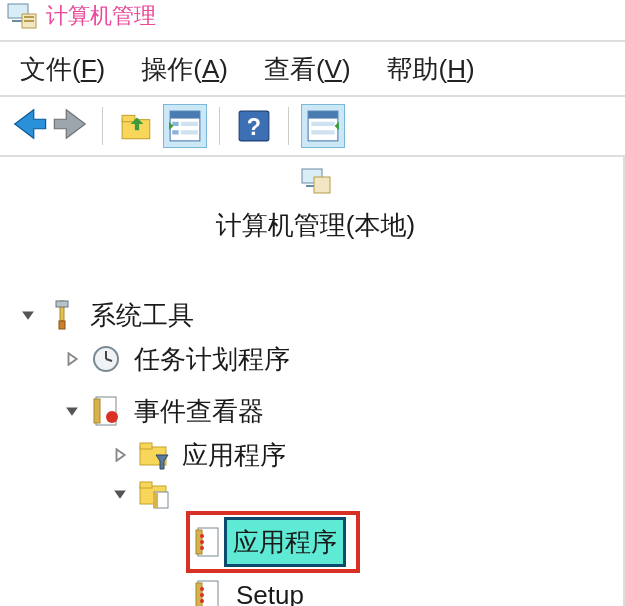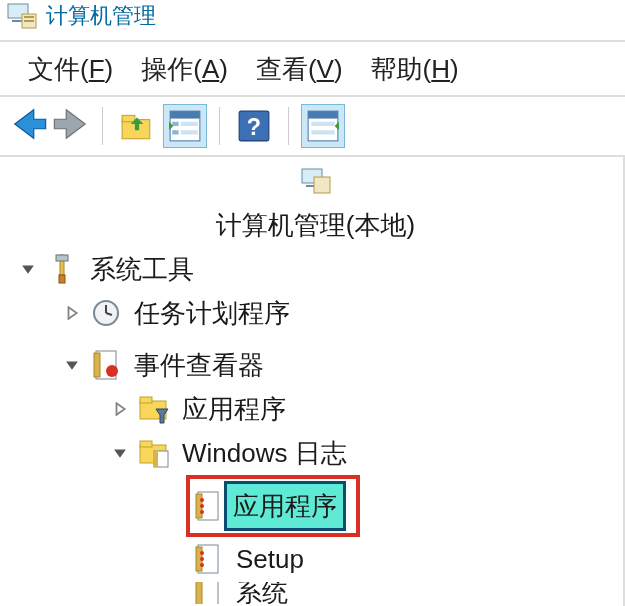--- a/index.html
+++ b/index.html
@@ -9,28 +9,28 @@
       background: #ffffff;
       width: 625px;
       color: #1a1a1a;
     }
     .title-bar {
       display: flex;
       align-items: center;
       padding: 0 6px 8px 6px;
       gap: 8px;
       font-size: 22px;
-      color: #0369a1;
+      color: #ec4899;
     }
     .title-bar .icon-wrap { width: 32px; height: 32px; display:flex; align-items:center; justify-content:center; }
     .menubar {
       border-top: 2px solid #ddd;
       display: flex;
-      gap: 28px;
-      padding: 10px 20px 8px 28px;
+      gap: 36px;
+      padding: 10px 20px 8px 20px;
       font-size: 26px;
       color: #222;
     }
     .menubar-item { cursor: default; }
     .menubar-item u { text-decoration: underline; }
     .toolbar {
       border-top: 2px solid #ddd;
       display: flex;
       align-items: center;
       gap: 4px;
@@ -50,21 +50,21 @@
     }
     .tree-row {
       display: flex;
       align-items: center;
       gap: 6px;
       white-space: nowrap;
     }
     .tw { display:inline-block; width:24px; text-align:center; color:#555; font-size:20px; user-select:none; }
     .tw svg { width: 14px; height: 14px; }
     .indent-0 { padding-left: 4px; flex-direction: column; }
-    .indent-1 { padding-left: 12px; }
+    .indent-1 { padding-left: 12px; margin-top: 46px; }
     .indent-2 { padding-left: 56px; }
     .indent-3 { padding-left: 56px; margin-top: 7px; }
     .indent-4 { padding-left: 104px; }
     .indent-5 { padding-left: 104px; }
     .indent-6 { padding-left: 188px; }
     .node-label { padding: 0 6px; display:inline-flex; align-items:center; gap:6px;}
     .selected .node-label {
       background:#5eead4;
       border:3px solid #0c4a6e;
     }
@@ -224,21 +224,20 @@
           <path d="M1 3 L11 3 L6 10 Z" fill="#555"></path>
         </svg></span>
     <span class="ico">
       <svg viewBox="0 0 32 32">
           <rect x="2" y="8" width="26" height="18" fill="#f7d65a" stroke="#c4a22e"></rect>
           <rect x="2" y="4" width="12" height="6" fill="#f7d65a" stroke="#c4a22e"></rect>
           <rect x="16" y="14" width="14" height="16" fill="#fff" stroke="#7a8a94"></rect>
           <rect x="15" y="15" width="5" height="15" fill="#d8b24a"></rect>
         </svg>
     </span>
-    <span class="node-label">Windows 日志</span>
   </div>
 
   <div class="tree-row indent-6 selected">
     <span class="highlight-box">
       <span class="ico">
         <svg viewBox="0 0 32 32">
             <rect x="6" y="2" width="20" height="28" fill="#fff" stroke="#7a8a94"></rect>
             <rect x="4" y="4" width="6" height="24" fill="#d8b24a" stroke="#a8862a"></rect>
             <circle cx="10" cy="10" r="2" fill="#d93025"></circle>
             <circle cx="10" cy="16" r="2" fill="#d93025"></circle>

